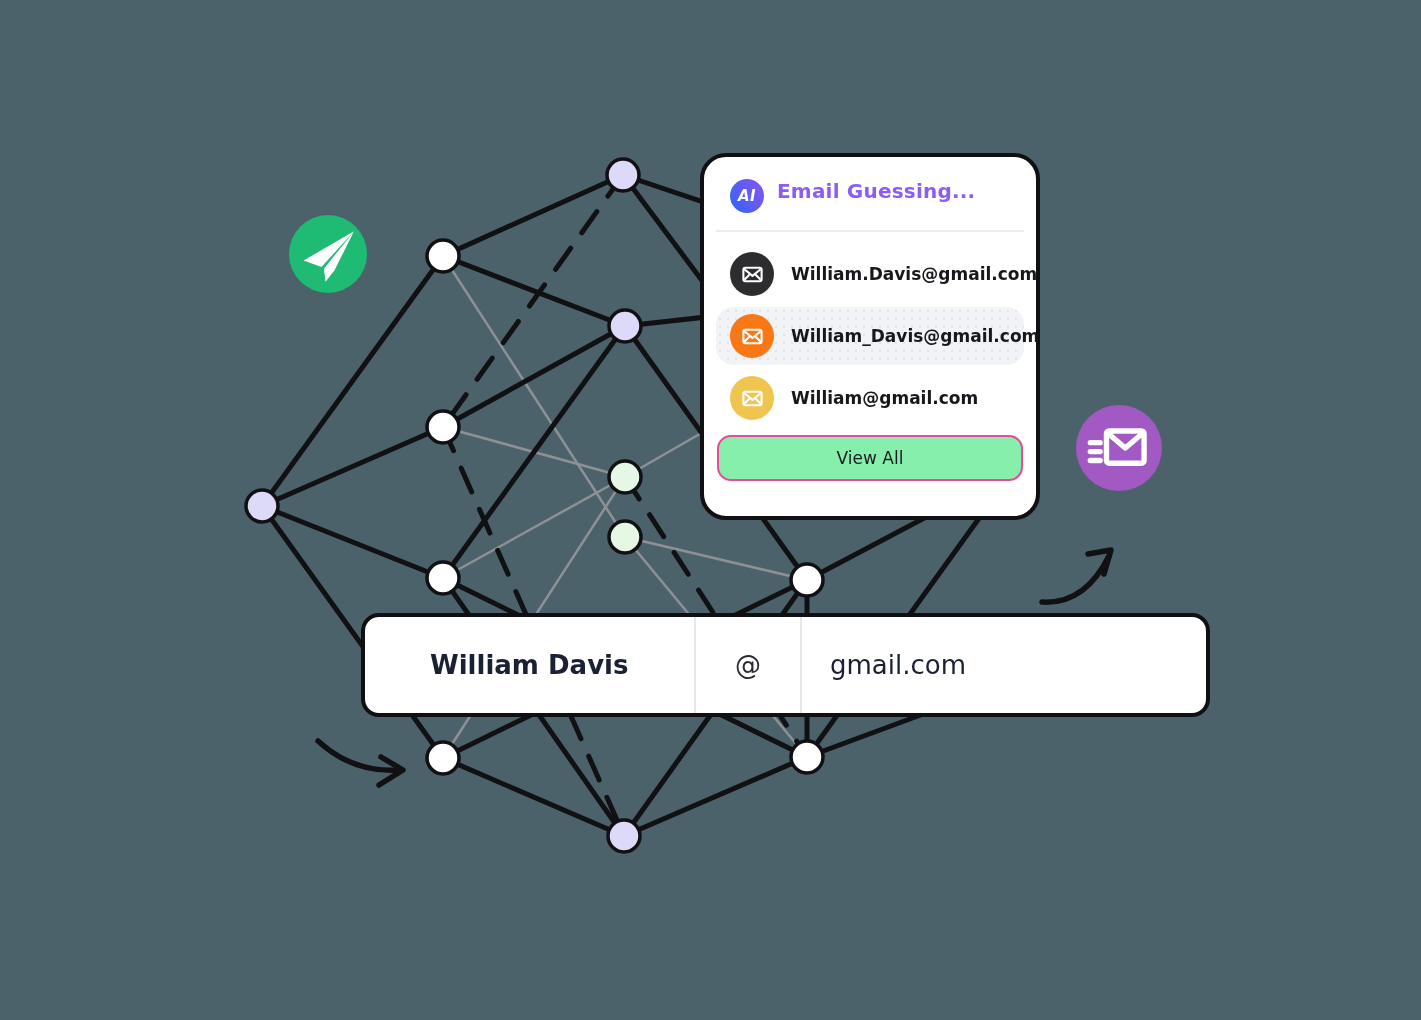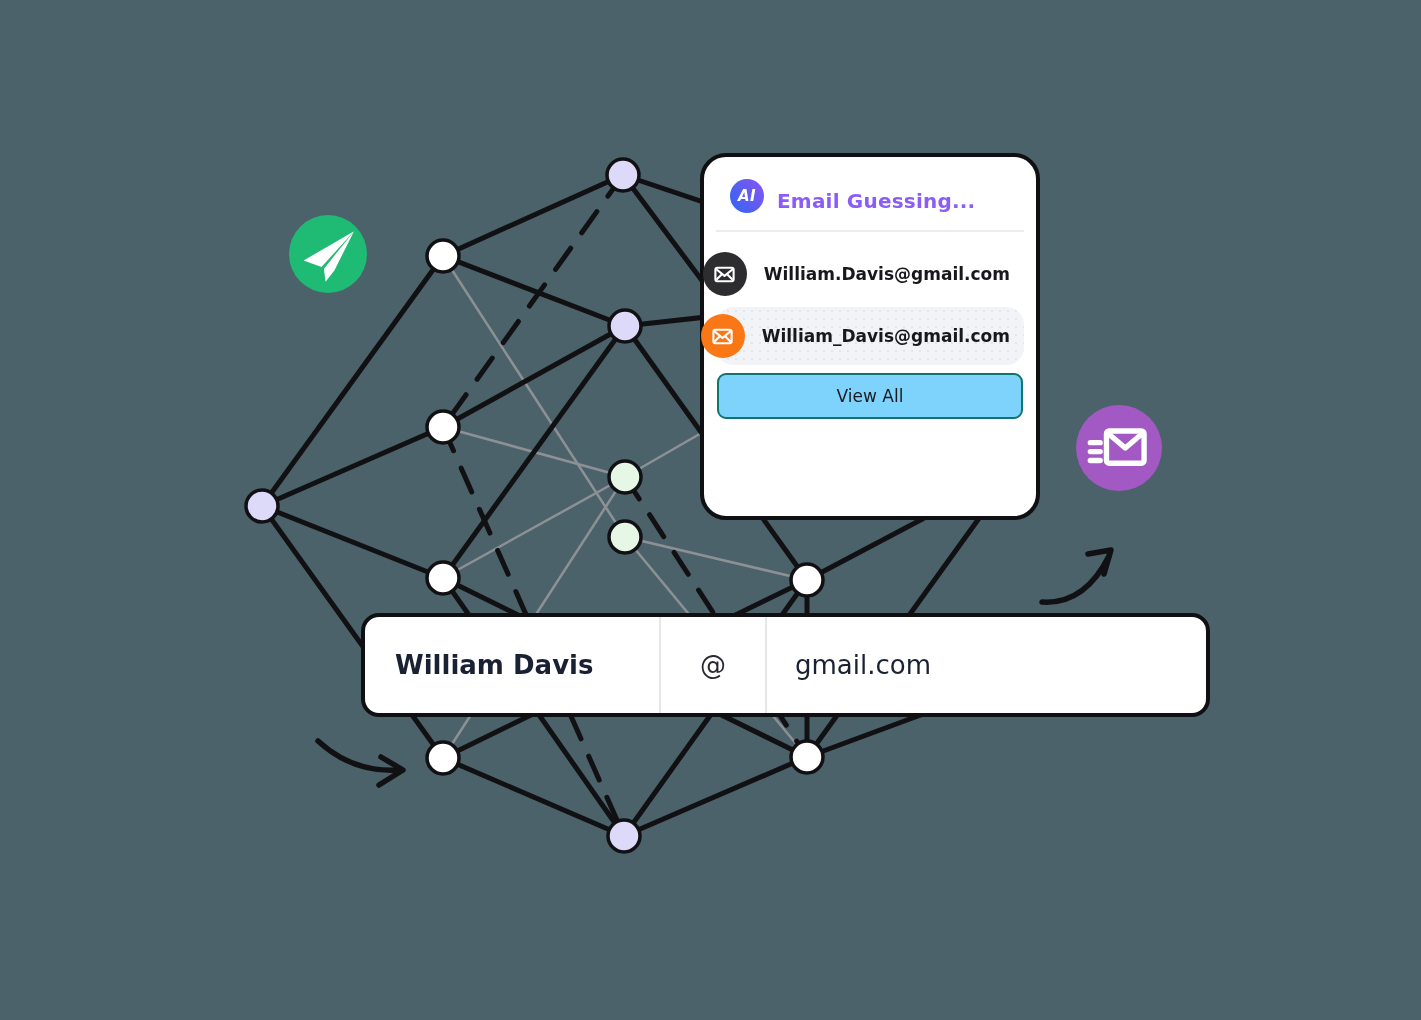--- a/index.html
+++ b/index.html
@@ -13,48 +13,48 @@
   
   .badge{position:absolute;border-radius:50%;display:flex;align-items:center;justify-content:center;}
   .badge-plane{left:289px;top:215px;width:78px;height:78px;}
   .badge-mail{left:1076px;top:405px;width:86px;height:86px;}
 
   
   .card{
     position:absolute;left:700px;top:153px;width:340px;height:367px;
     background:#ffffff;border:4px solid #101013;border-radius:26px;box-sizing:border-box;
   }
-  .card-header{display:flex;align-items:flex-end;gap:13px;padding:22px 26px 0 26px;}
+  .card-header{display:flex;align-items:flex-start;gap:13px;padding:22px 26px 0 26px;}
   .ai-badge{
     width:34px;height:34px;border-radius:50%;flex:0 0 34px;
     display:flex;align-items:center;justify-content:center;
     color:#fff;font-size:15px;font-weight:bold;font-style:italic;letter-spacing:.5px;
   }
   .card-title{font-size:20px;font-weight:bold;color:#8b5cf6;letter-spacing:.2px;}
   .card-divider{margin:17px 12px 0 12px;border-top:2px solid #ececf0;}
   .rows{padding:13px 12px 0 12px;}
-  .row{display:flex;align-items:center;gap:17px;padding:7px 14px;border-radius:18px;margin-bottom:4px;justify-content:flex-end;}
+  .row{display:flex;align-items:center;gap:17px;padding:7px 14px;border-radius:18px;margin-bottom:4px;}
   .row.hl{
     background:#f2f3f6;
     background-image:radial-gradient(#e3e5ea 1px, transparent 1.2px);
     background-size:8px 8px;
   }
   .row-icon{width:44px;height:44px;border-radius:50%;flex:0 0 44px;display:flex;align-items:center;justify-content:center;}
   .row-email{font-size:17px;font-weight:bold;color:#17171c;white-space:nowrap;}
   .view-all{
     display:block;width:calc(100% - 26px);height:46px;margin:8px 13px 0 13px;
-    background:#7dd3fc;border:2px solid #0f766e;border-radius:9px;
+    background:#86efac;border:2px solid #ec4899;border-radius:14px;
     font-family:inherit;font-size:17px;font-weight:500;color:#1b1b21;cursor:pointer;
   }
 
   
   .bar{
     position:absolute;left:361px;top:613px;width:849px;height:104px;
     background:#ffffff;border:4px solid #101013;border-radius:18px;box-sizing:border-box;
-    display:flex;align-items:center;
+    display:flex;align-items:center;padding-left:35px;
   }
   .vdiv{width:2px;align-self:stretch;background:#e4e6ea;}
   .bar-sec{font-size:26px;color:#1a2133;}
   .bar-sec.name{width:294px;padding-left:30px;font-weight:bold;box-sizing:border-box;}
   .bar-sec.at{width:104px;text-align:center;font-weight:500;color:#282833;}
   .bar-sec.domain{flex:1;padding-left:28px;font-weight:normal;}
   .guess-btn{
     width:167px;height:73px;margin-right:11px;flex:0 0 167px;
     border:3px solid #101013;border-radius:18px;
     font-family:inherit;font-size:24px;font-weight:bold;color:#15151f;cursor:pointer;
@@ -161,20 +161,30 @@
       <div class="row hl">
         <div class="row-icon" style="background: rgb(249, 119, 20);">
           <svg width="23" height="23" viewBox="0 0 24 24" fill="none" stroke="#fff" stroke-width="2.2" stroke-linejoin="round">
             <rect x="2.5" y="5" width="19" height="14" rx="2"></rect>
             <path d="M3.5 6.5 L12 13.5 L20.5 6.5"></path>
             <path d="M3.5 17.5 L9.5 11.5 M20.5 17.5 L14.5 11.5"></path>
           </svg>
         </div>
         <div class="row-email">William_Davis@gmail.com</div>
       </div>
+      <div class="row">
+        <div class="row-icon" style="background: rgb(240, 197, 79);">
+          <svg width="23" height="23" viewBox="0 0 24 24" fill="none" stroke="#fff" stroke-width="2.2" stroke-linejoin="round">
+            <rect x="2.5" y="5" width="19" height="14" rx="2"></rect>
+            <path d="M3.5 6.5 L12 13.5 L20.5 6.5"></path>
+            <path d="M3.5 17.5 L9.5 11.5 M20.5 17.5 L14.5 11.5"></path>
+          </svg>
+        </div>
+        <div class="row-email">William@gmail.com</div>
+      </div>
     </div>
     <button class="view-all">View All</button>
   </div>
 
   <div class="bar">
     <div class="bar-sec name">William Davis</div>
     <div class="vdiv"></div>
     <div class="bar-sec at">@</div>
     <div class="vdiv"></div>
     <div class="bar-sec domain">gmail.com</div>

